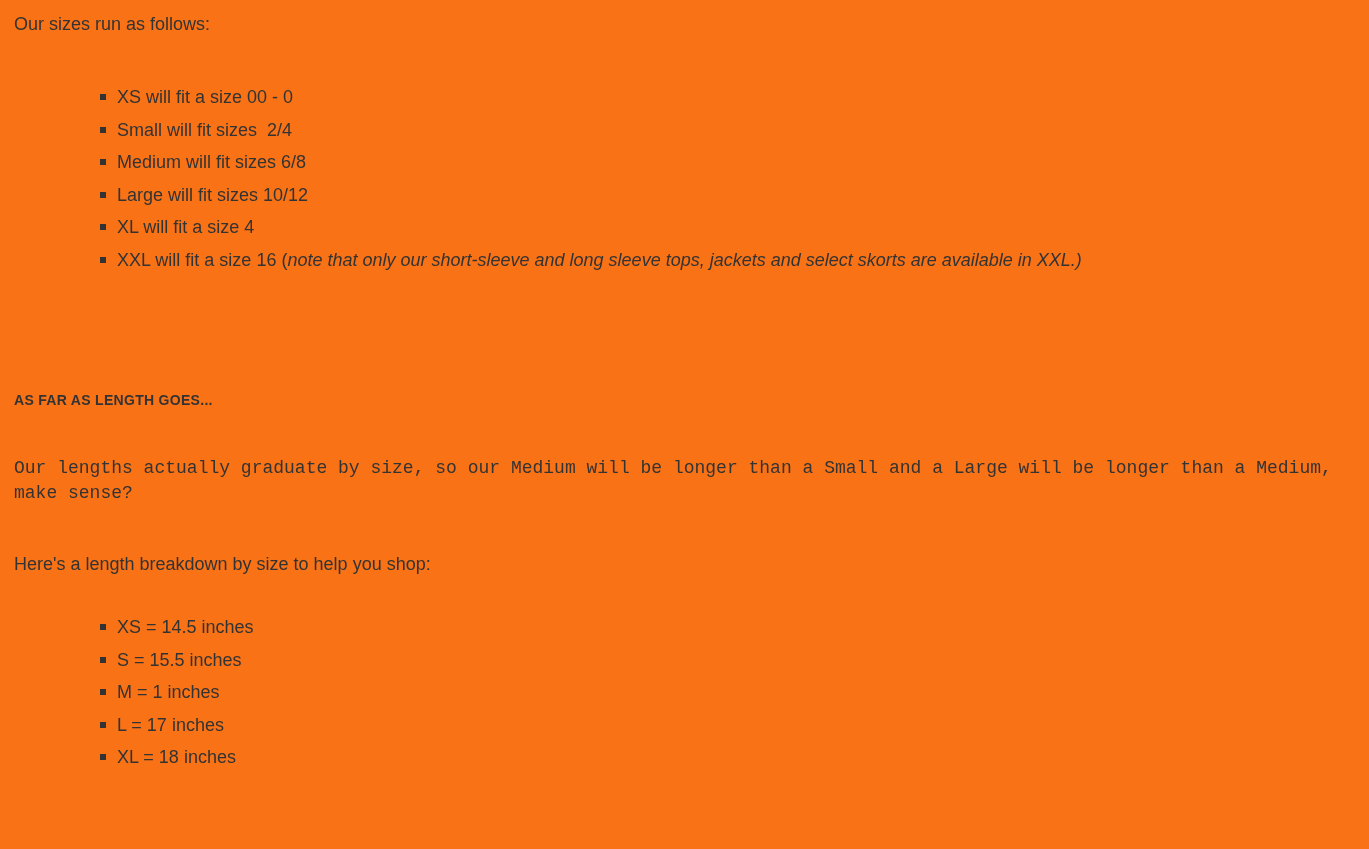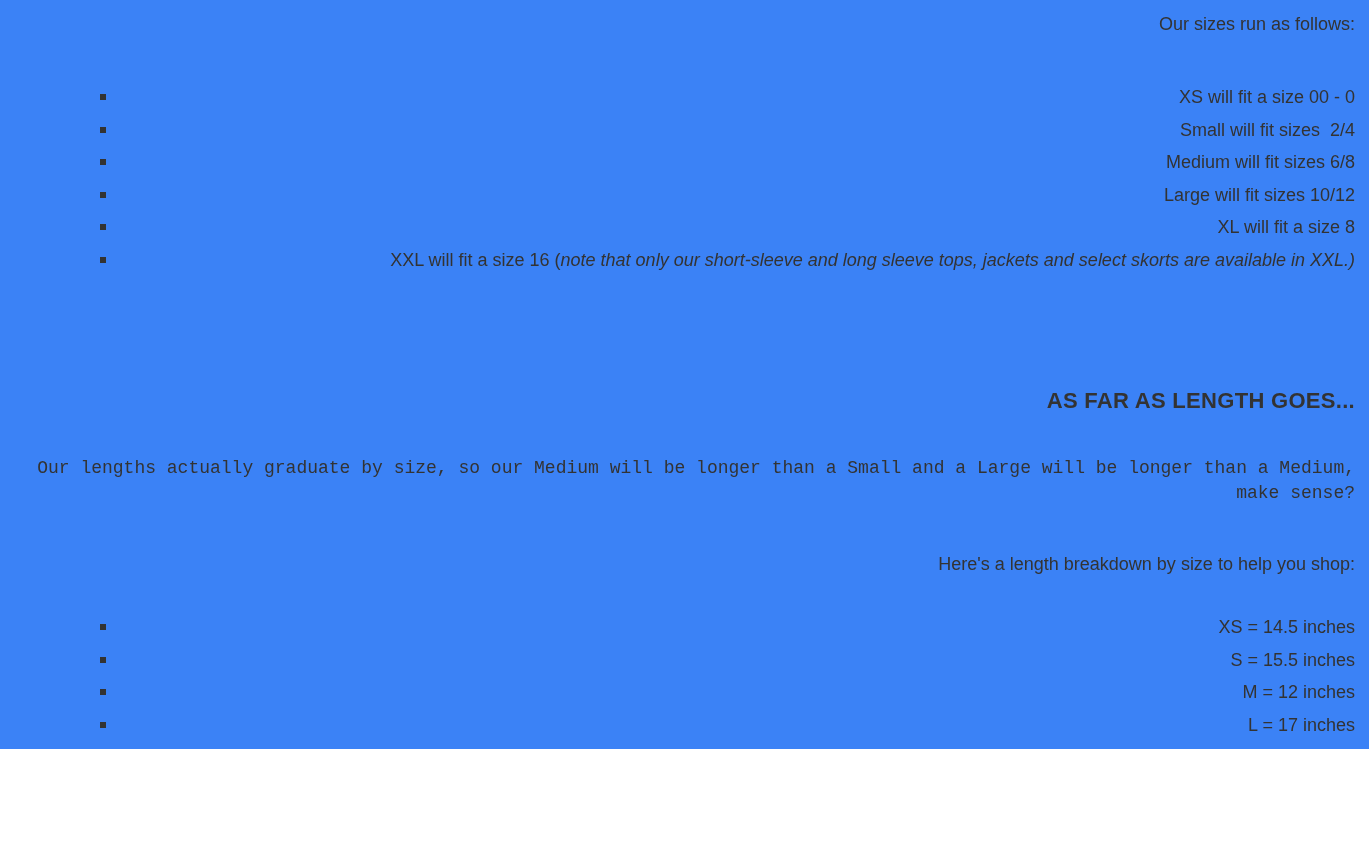--- a/index.html
+++ b/index.html
@@ -2,38 +2,37 @@
 <html><head>
 <meta charset="utf-8">
 <style>
   html, body {
     margin: 0;
     padding: 0;
     background: #ffffff;
   }
   .page {
     width: 1369px;
-    height: 749px;
+    height: 849px;
     box-sizing: border-box;
     padding: 12px 14px 0 14px;
     font-family: "Liberation Sans", "DejaVu Sans", sans-serif;
     font-size: 18px;
     line-height: 25px;
     color: #333333;
-    background: #3b82f6;
+    background: #f97316;
     overflow: hidden;
-    text-align: right;
   }
   p {
     margin: 0;
     white-space: pre-wrap;
   }
   .p-intro      { margin: 0; }
   .sizes-list   { margin: 44px 0 16px 0; }
-  .heading      { margin: 112px 0 0 0; font-size: 22px; line-height: 25px; font-weight: bold; letter-spacing: 0.3px; }
+  .heading      { margin: 112px 0 0 0; font-size: 14px; line-height: 25px; font-weight: bold; letter-spacing: 0.3px; }
   .p-grad       { margin: 43px 0 0 0; font-family: Liberation Mono, monospace; }
   .p-breakdown  { margin: 46px 0 12px 0; }
   .lengths-list { margin: 34px 0 0 0; }
   ul {
     list-style: none;
     padding: 0 0 0 86px;
   }
   ul li {
     position: relative;
     padding-left: 17px;
@@ -56,31 +55,31 @@
 
 <div class="page">
 
   <p class="p-intro">Our sizes run as follows:</p>
 
   <ul class="sizes-list">
     <li>XS will fit a size 00 - 0</li>
     <li>Small will fit sizes  2/4</li>
     <li>Medium will fit sizes 6/8</li>
     <li>Large will fit sizes 10/12</li>
-    <li>XL will fit a size 8</li>
+    <li>XL will fit a size 4</li>
     <li><span>XXL will fit a size 16 (</span><span class="note-italic">note that only our short-sleeve and long sleeve tops, jackets and select skorts are available in XXL.)</span></li>
   </ul>
 
   <p class="heading">AS FAR AS LENGTH GOES...</p>
 
   <p class="p-grad">Our lengths actually graduate by size, so our Medium will be longer than a Small and a Large will be longer than a Medium, make sense?</p>
 
   <p class="p-breakdown">Here's a length breakdown by size to help you shop:</p>
 
   <ul class="lengths-list">
     <li>XS = 14.5 inches</li>
     <li>S = 15.5 inches</li>
-    <li>M = 12 inches</li>
+    <li>M = 1 inches</li>
     <li>L = 17 inches</li>
     <li>XL = 18 inches</li>
   </ul>
 
 </div>
 
 </body></html>

